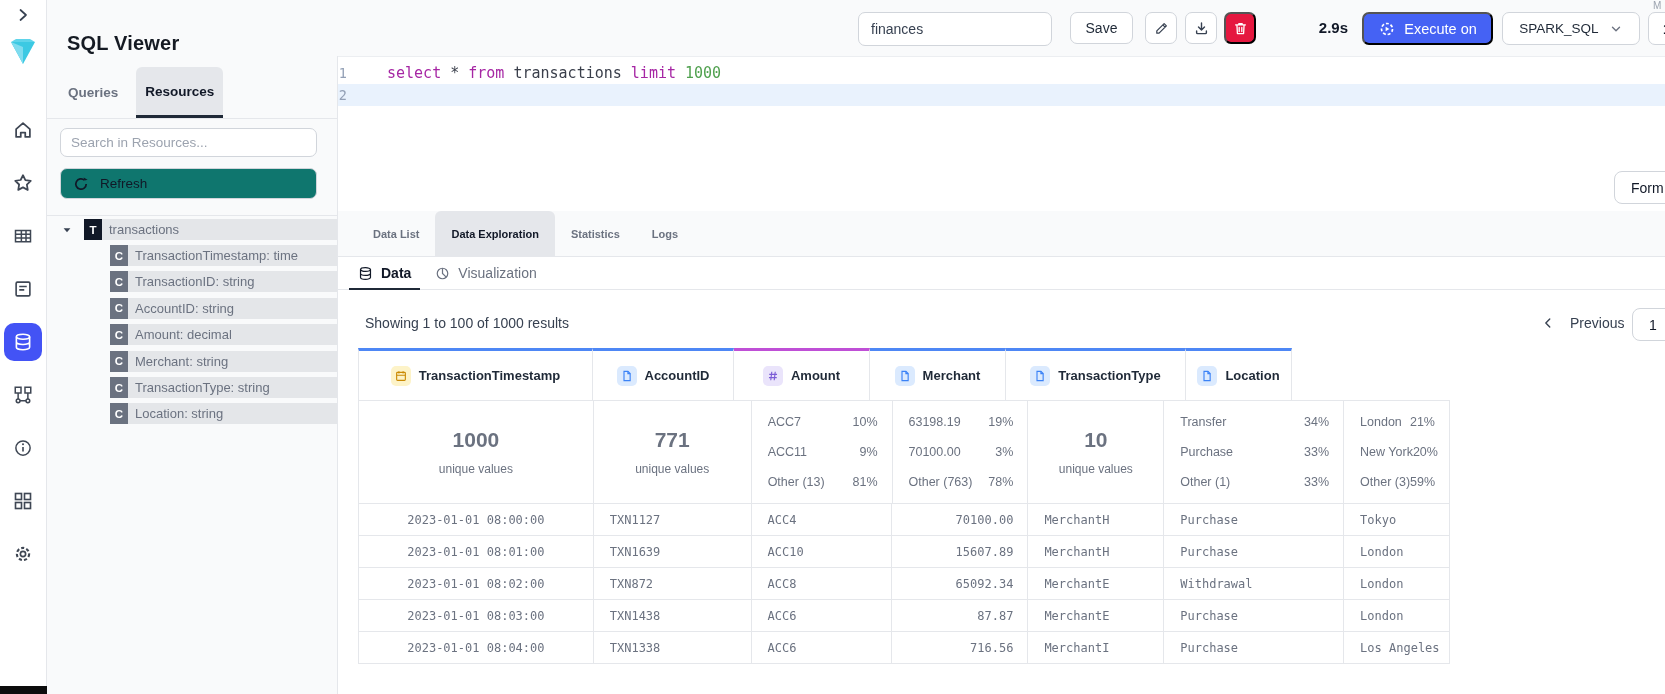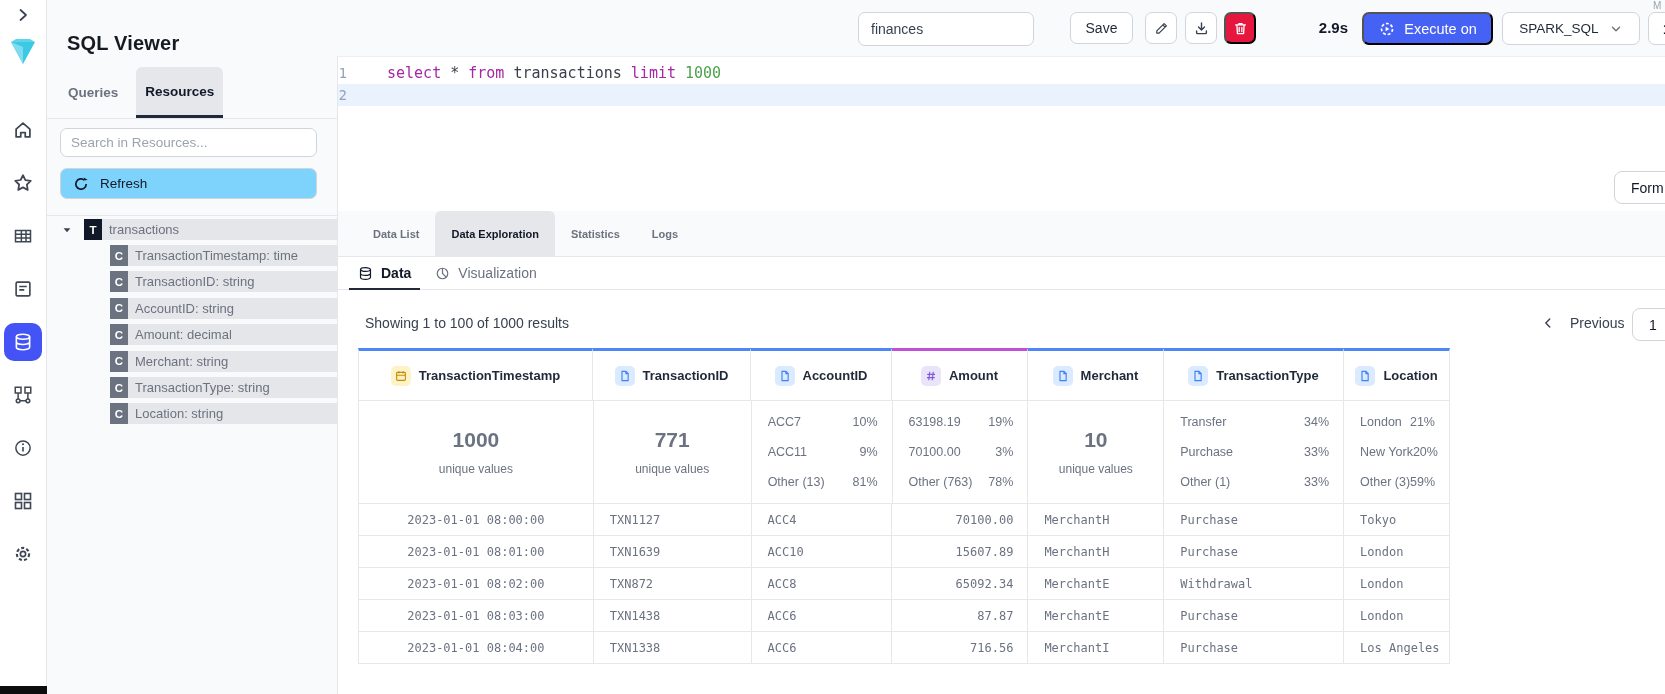--- a/index.html
+++ b/index.html
@@ -12,21 +12,21 @@
   .rail-expand{position:absolute;top:7px;left:50%;transform:translateX(-50%);color:#374151;cursor:pointer;}
   .rail-logo{position:absolute;top:38px;left:50%;transform:translateX(-50%);}
   .rail-item{position:absolute;left:50%;transform:translate(-50%,-50%);width:38px;height:38px;border-radius:10px;
              display:flex;align-items:center;justify-content:center;color:#3f4754;cursor:pointer;}
   .rail-item.active{background:#4353f5;color:#fff;}
   .rail-bottom{position:absolute;left:0;bottom:0;width:47px;height:8px;background:#0d0d0d;}
 
   
   .topbar{position:absolute;left:47px;top:0;width:1618px;height:56px;background:#f9fafb;}
   .app-title{position:absolute;left:20px;top:32px;font-size:20px;font-weight:700;color:#151a23;letter-spacing:.2px;}
-  .qname{position:absolute;left:811px;top:12px;width:176px;height:31px;box-sizing:border-box;border:1px solid #d1d5db;
+  .qname{position:absolute;left:811px;top:12px;width:194px;height:31px;box-sizing:border-box;border:1px solid #d1d5db;
          border-radius:7px;background:#fff;font-family:"Liberation Sans",sans-serif;font-size:14px;color:#374151;padding:16px 12px;outline:none;}
   .btn{box-sizing:border-box;border:1px solid #d1d5db;border-radius:7px;background:#fff;display:flex;align-items:center;
        justify-content:center;font-size:14px;color:#1f2937;cursor:pointer;}
   .save-btn{position:absolute;left:1023px;top:12px;width:63px;height:32px;}
   .icon-btn{position:absolute;top:12px;width:32px;height:32px;color:#374151;}
   .edit-btn{left:1098px;}
   .dl-btn{left:1138px;}
   .trash-btn{position:absolute;left:1177px;top:12px;width:32px;height:32px;border-radius:7px;background:#e5173f;
              display:flex;align-items:center;justify-content:center;color:#fff;cursor:pointer;}
   .duration{position:absolute;left:1241px;top:19px;width:60px;text-align:right;font-size:15px;font-weight:700;color:#111827;}
@@ -41,21 +41,21 @@
 
   
   .panel{position:absolute;left:47px;top:56px;width:291px;height:638px;background:#f9fafb;border-right:1px solid #e5e7eb;box-sizing:border-box;}
   .panel-tabs{position:relative;height:62px;border-bottom:1px solid #e5e7eb;display:flex;align-items:flex-end;padding-left:18px;gap:15px;}
   .ptab{height:51px;display:flex;align-items:center;padding:0 3px;font-size:13.5px;color:#6b7280;font-weight:600;cursor:pointer;}
   .ptab.active{background:#e5e7eb;border-radius:6px 6px 0 0;padding:0 9px;color:#111827;font-weight:700;
                border-bottom:3px solid #1f2937;box-sizing:border-box;}
   .search-box{position:absolute;left:13px;top:72px;width:257px;height:29px;box-sizing:border-box;border:1px solid #d1d5db;border-radius:7px;
               background:#fff;font-family:"Liberation Sans",sans-serif;font-size:13.5px;color:#374151;padding:0 10px;outline:none;}
   .search-box::placeholder{color:#9ca3af;}
-  .refresh-btn{position:absolute;left:13px;top:112px;width:257px;height:31px;border:1px solid #d1d5db;border-radius:7px;background:#7dd3fc;
+  .refresh-btn{position:absolute;left:13px;top:112px;width:257px;height:31px;border:1px solid #d1d5db;border-radius:7px;background:#0f766e;
                display:flex;align-items:center;gap:11px;padding-left:12px;box-sizing:border-box;font-size:13.5px;color:#111827;cursor:pointer;}
   .tree{position:absolute;left:0;top:159px;right:0;bottom:0;border-top:1px solid #e5e7eb;overflow:hidden;}
   .tree-caret{position:absolute;left:14px;top:8px;color:#374151;cursor:pointer;}
   .tree-row{position:absolute;left:37px;right:0;height:21px;display:flex;align-items:stretch;background:#e4e6e9;
             overflow:hidden;cursor:pointer;}
   .tree-row.col{left:63px;}
   .tree-badge{flex:0 0 18px;width:18px;display:flex;align-items:center;justify-content:center;color:#fff;font-size:11.5px;font-weight:700;}
   .tree-badge.t{background:#111827;}
   .tree-badge.c{background:#6b7280;}
   .tree-label{padding-left:7px;font-size:13px;color:#6b7280;display:flex;align-items:center;white-space:nowrap;overflow:hidden;}
@@ -364,29 +364,20 @@
           <div class="thead">
             <div class="th" style="width: 235px; border-top: 3px solid rgb(78, 135, 245); text-align: right;">
               <span class="chip" style="background:#fdf3c8;color:#ca8a04">
                 <svg viewBox="0 0 16 16" width="12" height="12">
                   <rect x="2.2" y="3.2" width="11.6" height="10.6" rx="1.2" fill="none" stroke="currentColor" stroke-width="1.5"></rect>
                   <path d="M5.2 1.6v3M10.8 1.6v3M2.2 7h11.6" stroke="currentColor" stroke-width="1.5" fill="none"></path>
                 </svg>
               </span>
               <span>TransactionTimestamp</span>
             </div>
-            <div class="th" style="width: 158px; border-top: 3px solid rgb(78, 135, 245);">
-              <span class="chip" style="background:#dbeafe;color:#3b82f6">
-                <svg viewBox="0 0 16 16" width="12" height="12">
-                  <path d="M4 1.8h5.2l3 3V14.2H4z" fill="none" stroke="currentColor" stroke-width="1.5"></path>
-                  <path d="M9.2 1.8v3h3" fill="none" stroke="currentColor" stroke-width="1.5"></path>
-                </svg>
-              </span>
-              <span>TransactionID</span>
-            </div>
             <div class="th" style="width: 141px; border-top: 3px solid rgb(78, 135, 245);">
               <span class="chip" style="background:#dbeafe;color:#3b82f6">
                 <svg viewBox="0 0 16 16" width="12" height="12">
                   <path d="M4 1.8h5.2l3 3V14.2H4z" fill="none" stroke="currentColor" stroke-width="1.5"></path>
                   <path d="M9.2 1.8v3h3" fill="none" stroke="currentColor" stroke-width="1.5"></path>
                 </svg>
               </span>
               <span>AccountID</span>
             </div>
             <div class="th" style="width: 136px; border-top: 3px solid rgb(191, 79, 214);">

